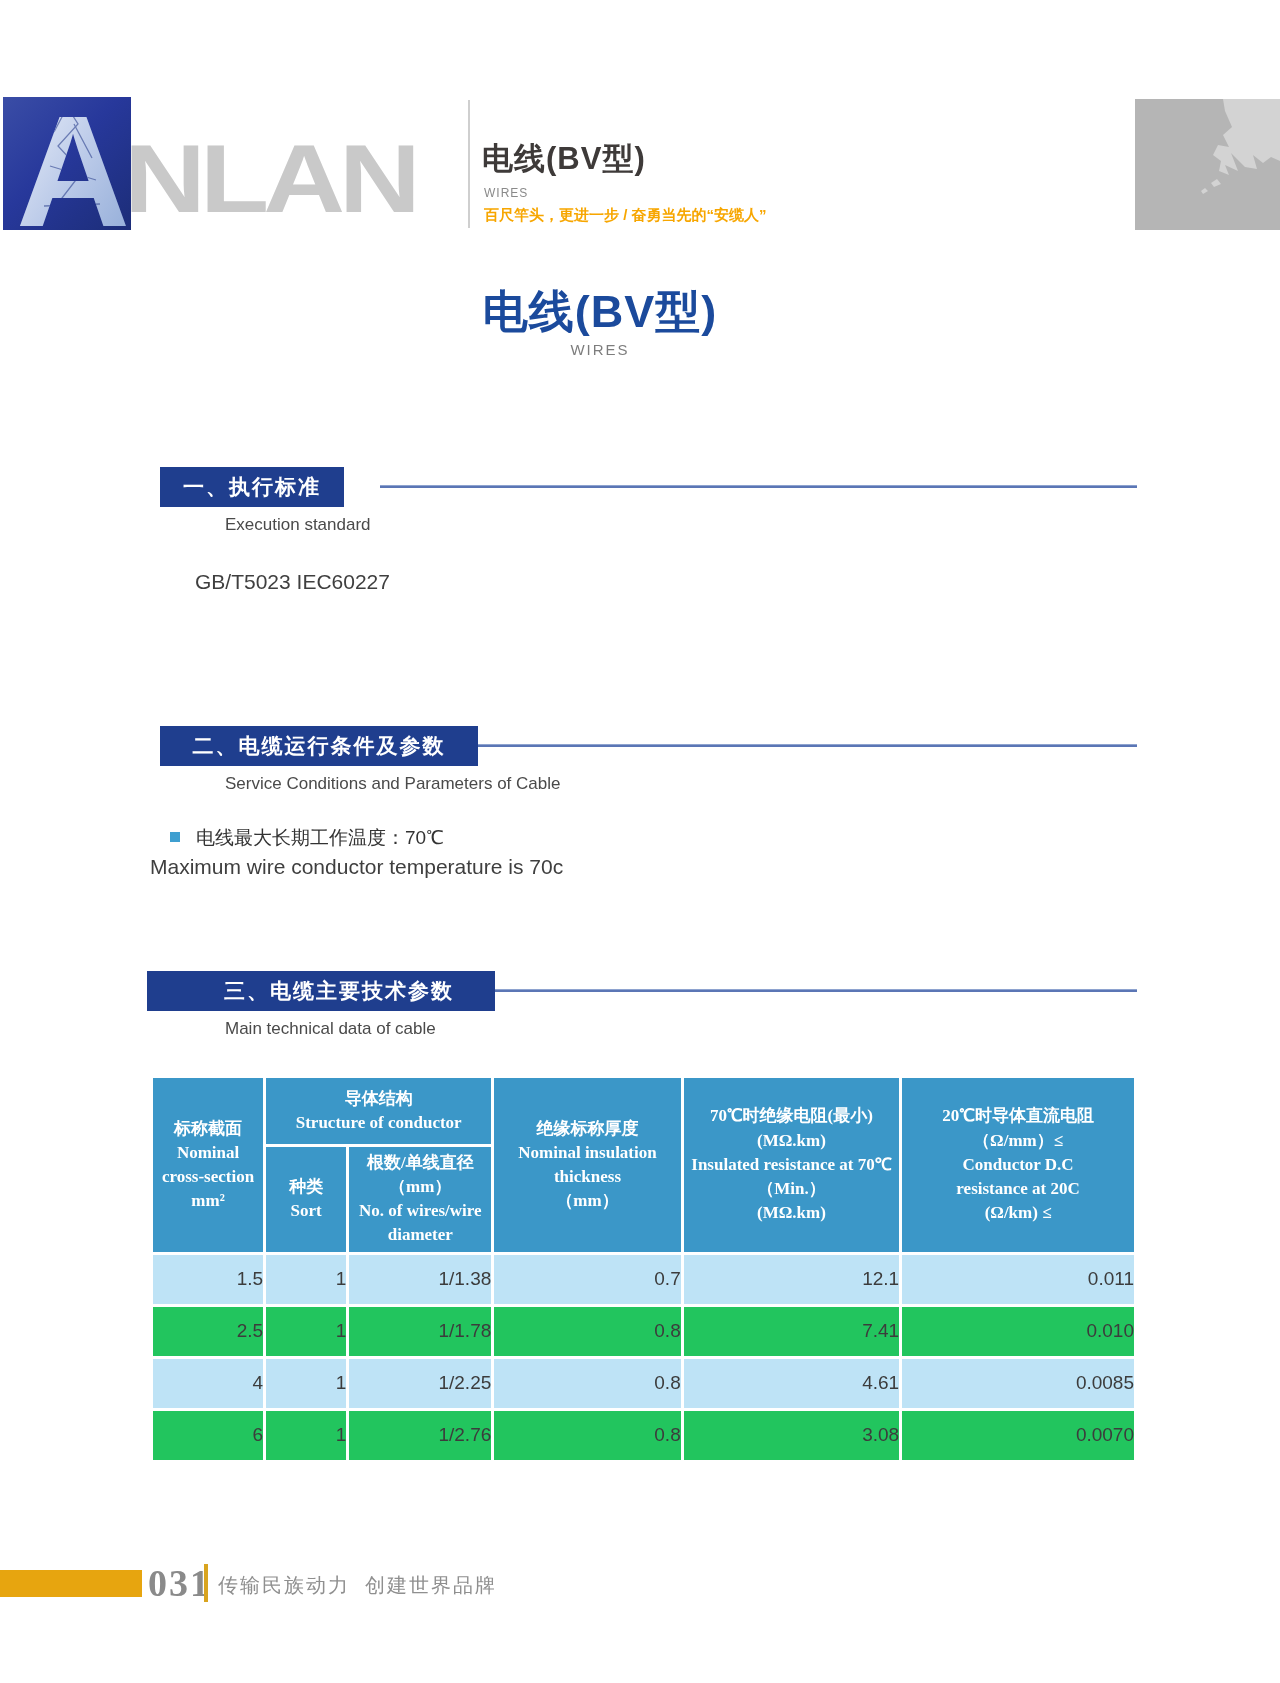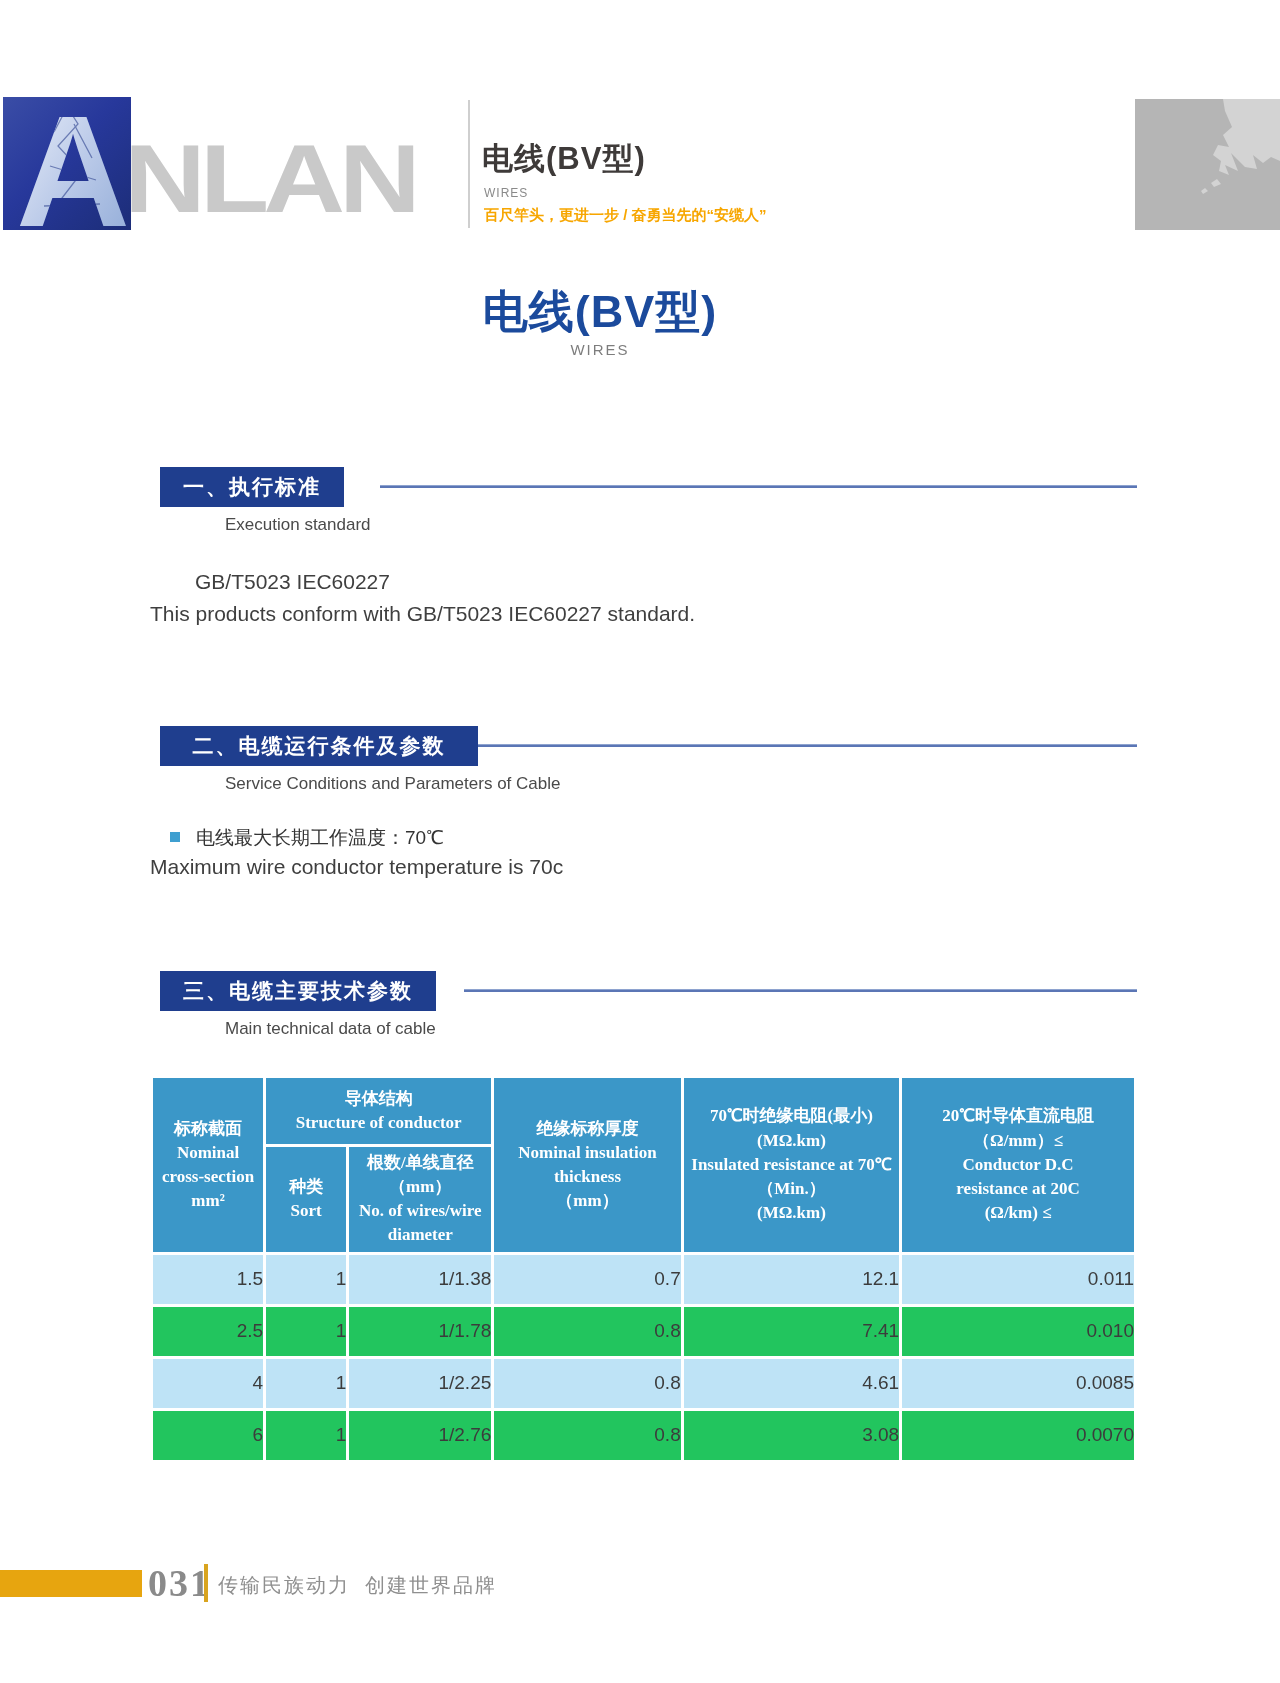--- a/index.html
+++ b/index.html
@@ -110,31 +110,30 @@
     <path fill="#d3d3d3" d="M76,84 l6,-4 4,5 -7,3 z M66,92 l4,-3 3,3 -5,3 z"></path>
   </svg>
 
   <div class="abs main-title">电线(BV型)</div>
   <div class="abs main-title-en">WIRES</div>
 
   <div class="abs sec-line" style="left:380px;top:485px;width:757px;"></div>
   <div class="abs sec-box" style="left:160px;top:467px;width:184px;">一、执行标准</div>
   <div class="abs sec-en" style="left:225px;top:515px;">Execution standard</div>
   <div class="abs body-line" style="left:195px;top:570px;">GB/T5023  IEC60227</div>
-  <div class="abs body-line" style="left:150px;top:602px;">This products conform with GB/T5023  IEC60227 standard.</div>
 
   <div class="abs sec-line" style="left:470px;top:744px;width:667px;"></div>
   <div class="abs sec-box" style="left:160px;top:726px;width:318px;">二、电缆运行条件及参数</div>
   <div class="abs sec-en" style="left:225px;top:774px;">Service Conditions and Parameters of Cable</div>
   <div class="abs bullet-sq" style="left:170px;top:832px;"></div>
   <div class="abs bullet-txt" style="left:196px;top:825px;">电线最大长期工作温度：70℃</div>
   <div class="abs body-line" style="left:150px;top:855px;">Maximum wire conductor temperature is 70c</div>
 
   <div class="abs sec-line" style="left:464px;top:989px;width:673px;"></div>
-  <div class="abs sec-box" style="left:160px;top:971px;width:276px;">三、电缆主要技术参数</div>
+  <div class="abs sec-box" style="left:147px;top:971px;width:312px;padding-left:36px;">三、电缆主要技术参数</div>
   <div class="abs sec-en" style="left:225px;top:1019px;">Main technical data of cable</div>
 
   <table class="spec-table">
     <colgroup>
       <col style="width:11.4%">
         <col style="width:8.3%">
         <col style="width:14.7%">
       <col style="width:19.3%">
         <col style="width:22.3%">
         <col style="width:24%">

